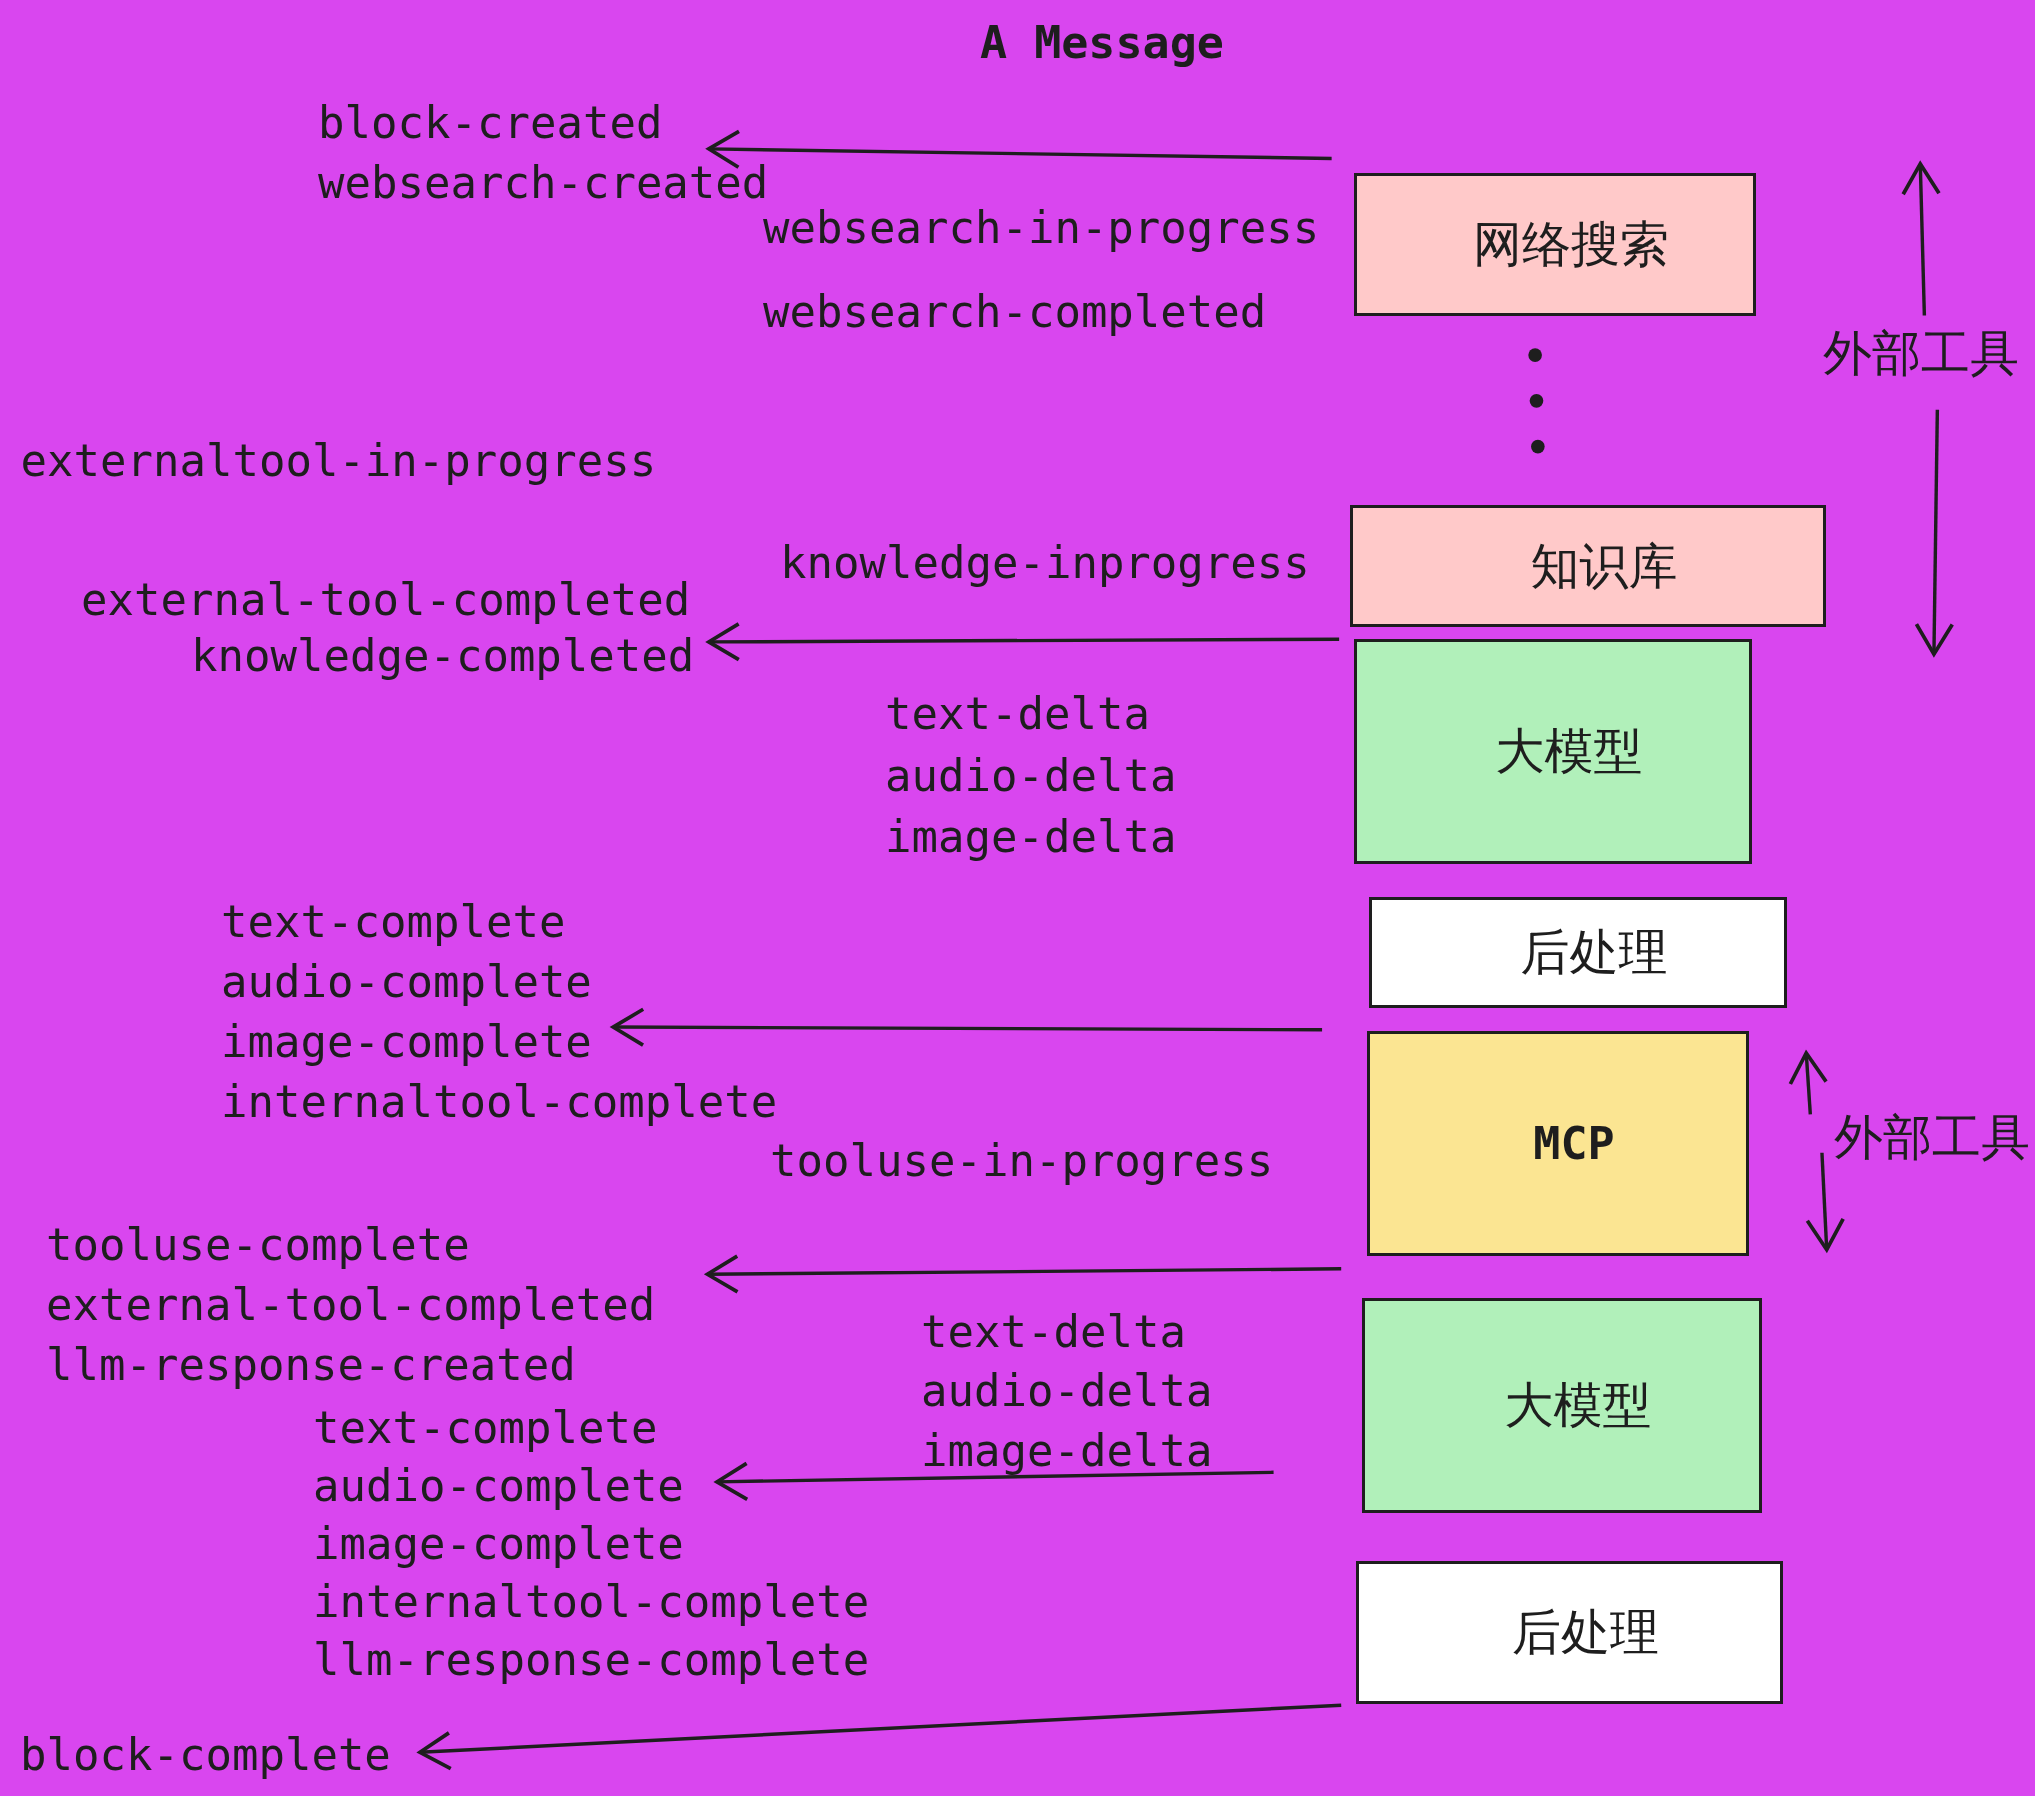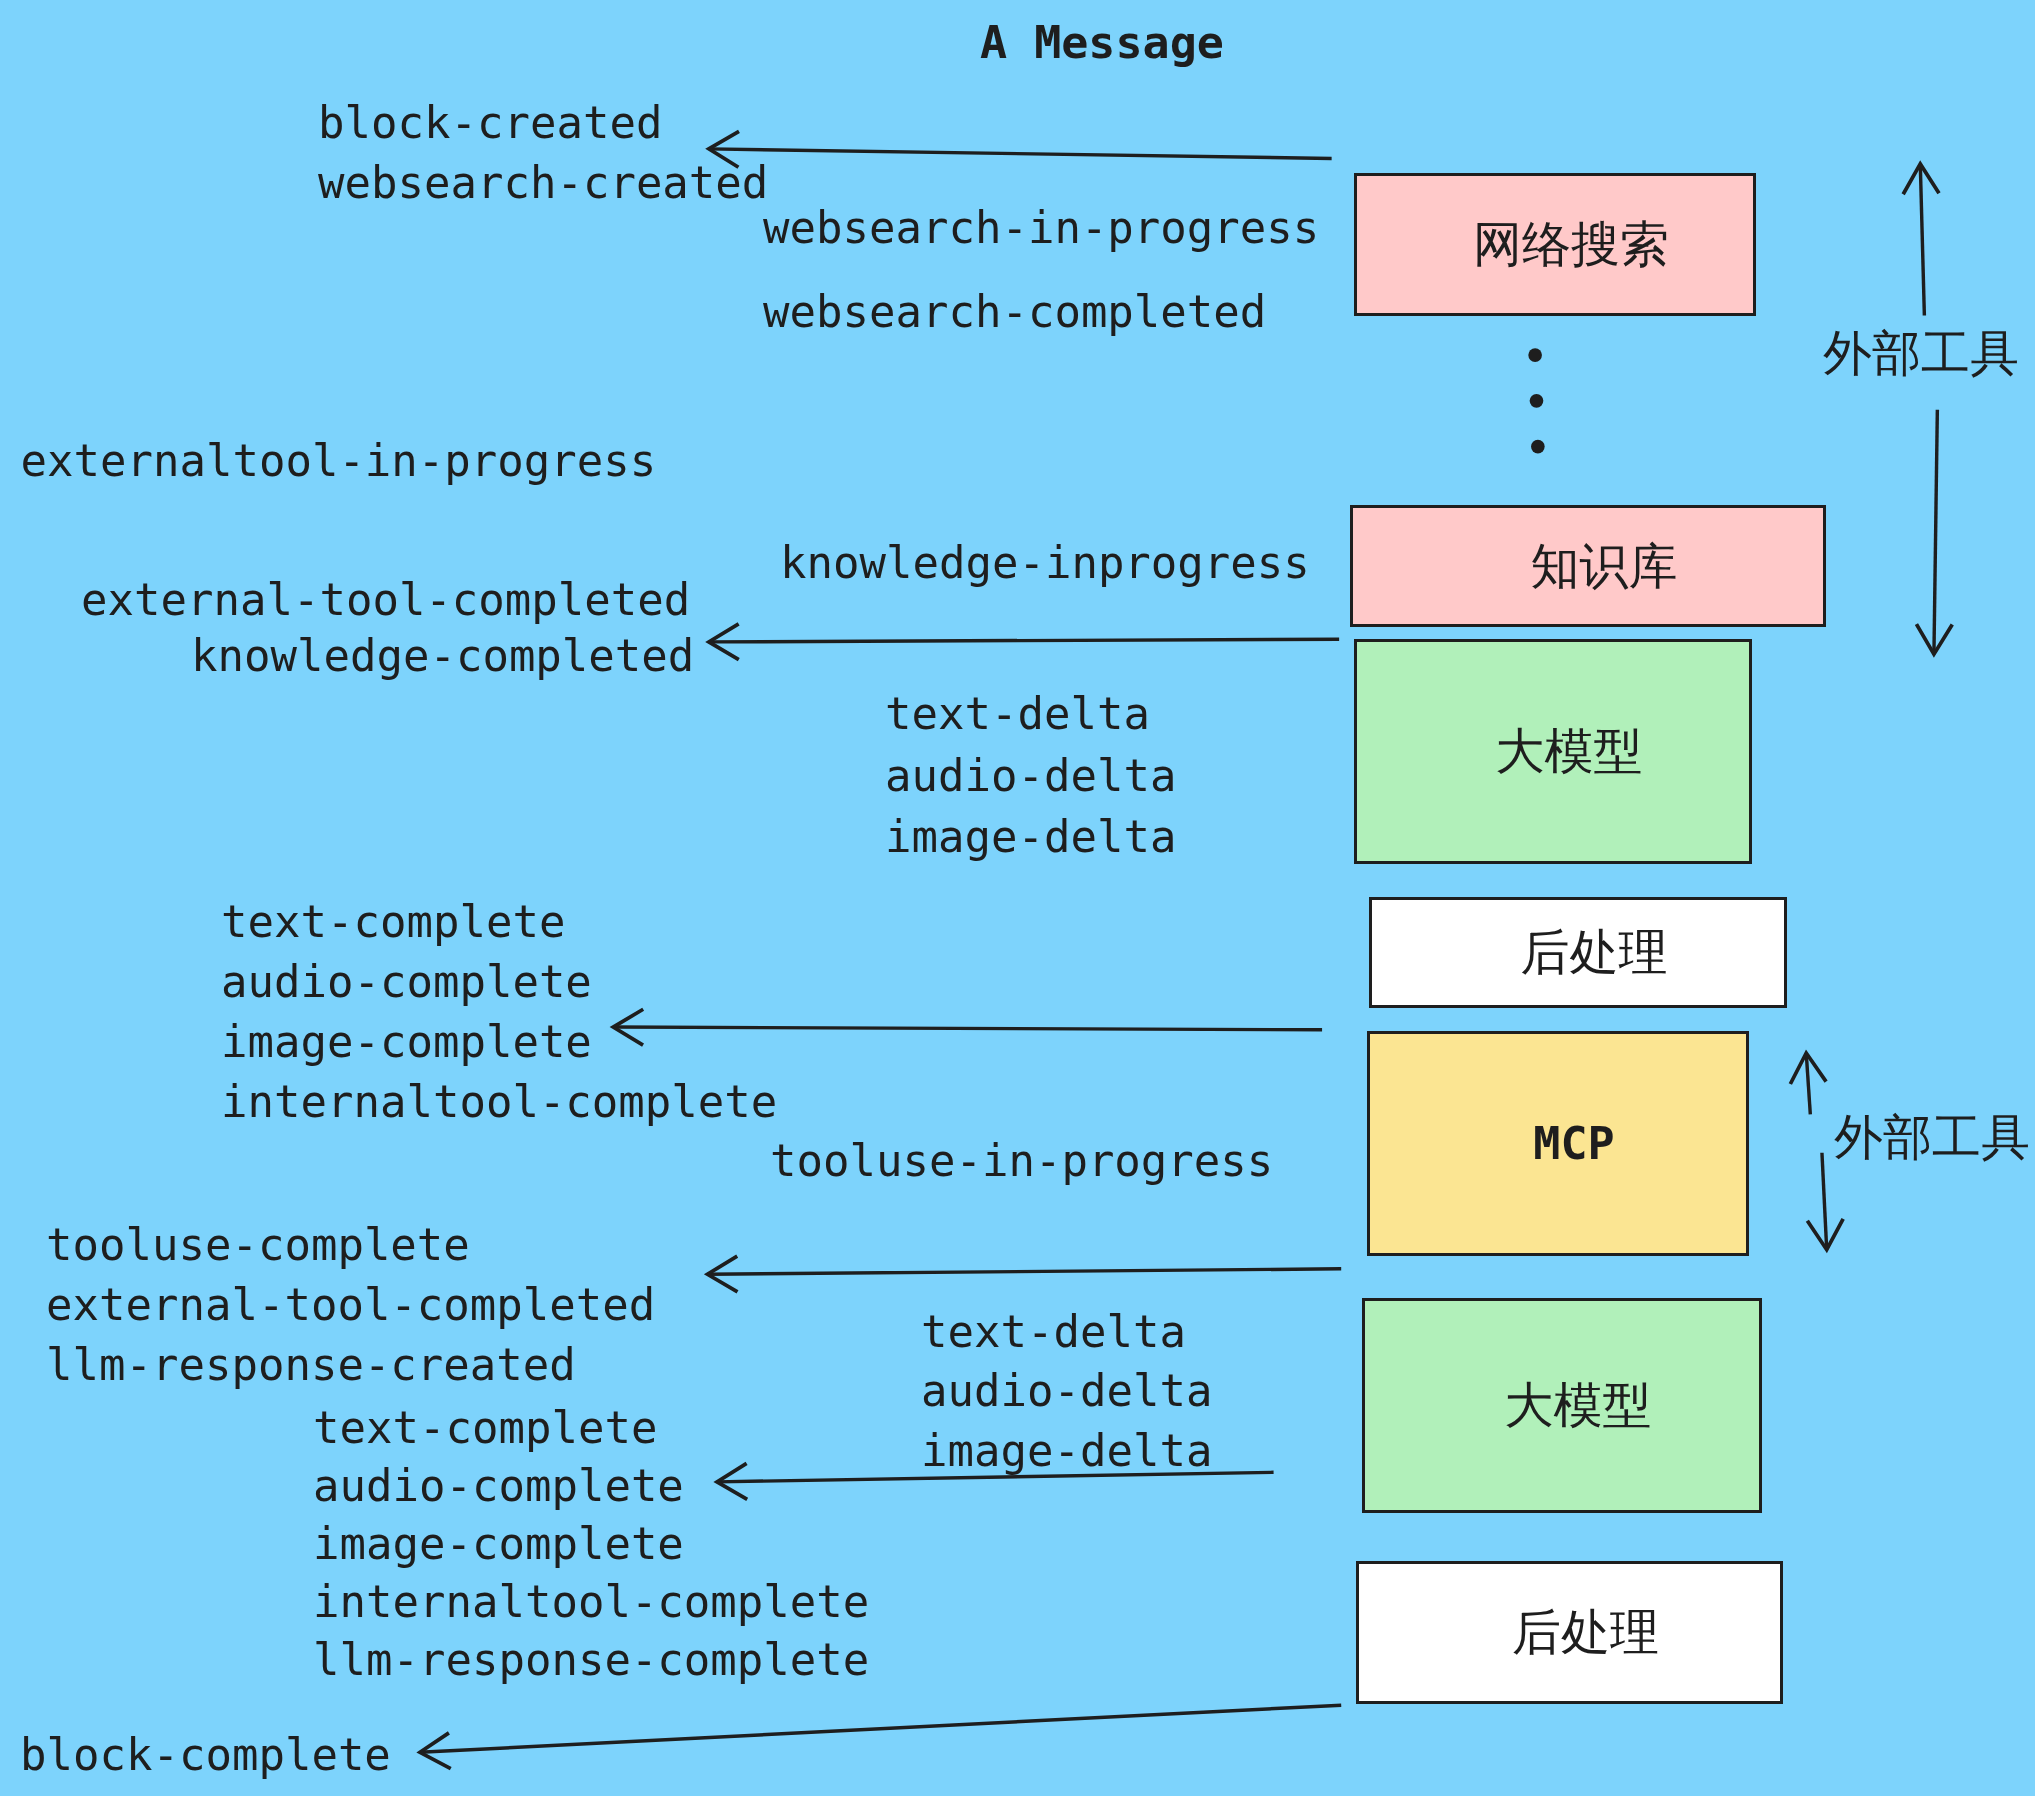--- a/index.html
+++ b/index.html
@@ -7,21 +7,21 @@
     --pink: #ffc9c9;
     --green: #b1f0ba;
     --yellow: #fbe592;
     --white: #ffffff;
   }
   html, body { margin: 0; padding: 0; background: #ffffff; }
   #canvas {
     position: relative;
     width: 2035px;
     height: 1796px;
-    background: #7dd3fc;
+    background: #d946ef;
     overflow: hidden;
     font-family: "DejaVu Sans Mono", monospace;
     color: var(--stroke);
   }
   .mono {
     position: absolute;
     font-family: "DejaVu Sans Mono", monospace;
     font-size: 44px;
     line-height: 44px;
     white-space: nowrap;

